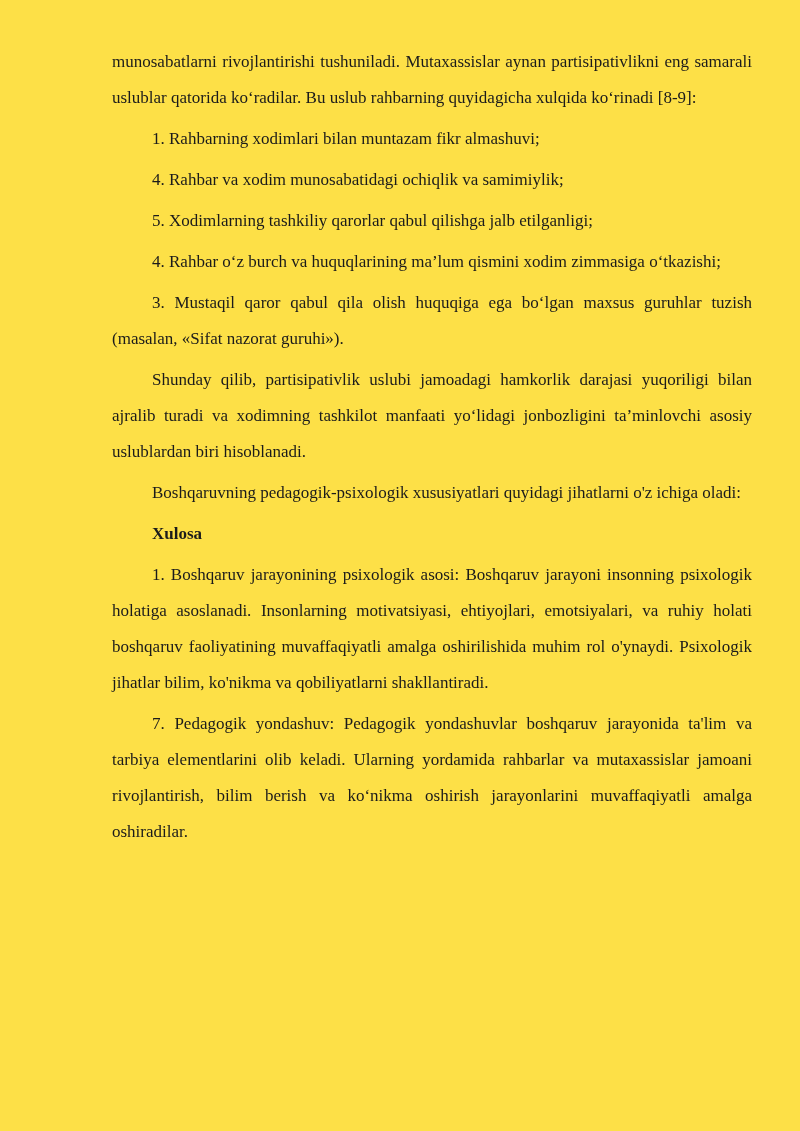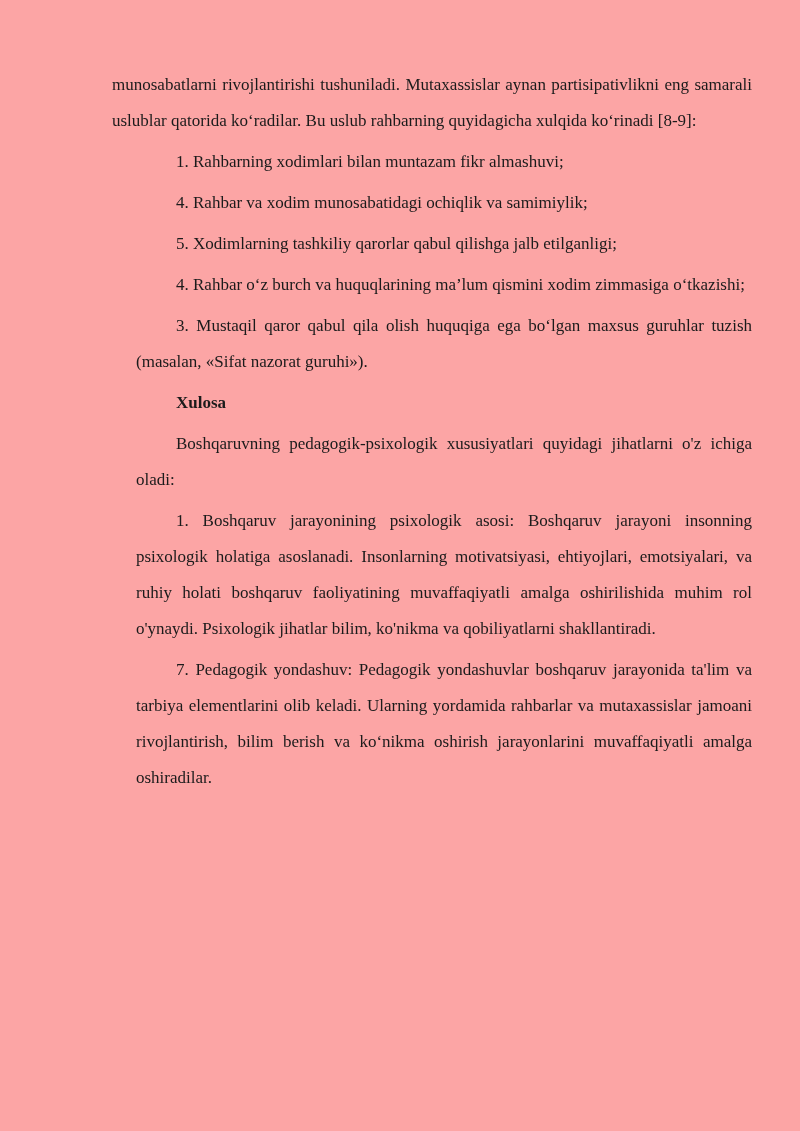--- a/index.html
+++ b/index.html
@@ -10,54 +10,54 @@
   body {
     width: 800px;
     height: 1131px;
     overflow: hidden;
     position: relative;
   }
   .page {
     box-sizing: border-box;
     width: 800px;
     height: 1131px;
-    background: #fca5a5;
-    padding: 67px 48px 40px 112px;
+    background: #fde047;
+    padding: 44px 48px 40px 112px;
   }
   .doc-text {
     width: 640px;
     font-family: "Liberation Serif", "DejaVu Serif", serif;
     font-size: 17px;
     line-height: 36px;
     color: #1b1b1b;
     text-align: justify;
     text-justify: inter-word;
   }
   .doc-text p {
     margin: 0 0 5px 0;
     padding: 0;
   }
   .doc-text p.indent {
     text-indent: 40px;
-    margin-left: 24px;
   }
   .doc-text p.heading {
     font-weight: bold;
     text-align: left;
   }
 </style>
 </head>
 <body>
 
 <div class="page">
   <div class="doc-text">
     <p>munosabatlarni rivojlantirishi tushuniladi. Mutaxassislar aynan partisipativlikni eng samarali uslublar qatorida koʻradilar. Bu uslub rahbarning quyidagicha xulqida koʻrinadi [8-9]:</p>
     <p class="indent">1. Rahbarning xodimlari bilan muntazam fikr almashuvi;</p>
     <p class="indent">4. Rahbar va xodim munosabatidagi ochiqlik va samimiylik;</p>
     <p class="indent">5. Xodimlarning tashkiliy qarorlar qabul qilishga jalb etilganligi;</p>
     <p class="indent">4. Rahbar oʻz burch va huquqlarining ma’lum qismini xodim zimmasiga oʻtkazishi;</p>
     <p class="indent">3. Mustaqil qaror qabul qila olish huquqiga ega boʻlgan maxsus guruhlar tuzish (masalan, «Sifat nazorat guruhi»).</p>
+    <p class="indent">Shunday qilib, partisipativlik uslubi jamoadagi hamkorlik darajasi yuqoriligi bilan ajralib turadi va xodimning tashkilot manfaati yoʻlidagi jonbozligini ta’minlovchi asosiy uslublardan biri hisoblanadi.</p>
+    <p class="indent">Boshqaruvning pedagogik-psixologik xususiyatlari quyidagi jihatlarni o'z ichiga oladi:</p>
     <p class="indent heading">Xulosa</p>
-    <p class="indent">Boshqaruvning pedagogik-psixologik xususiyatlari quyidagi jihatlarni o'z ichiga oladi:</p>
     <p class="indent">1. Boshqaruv jarayonining psixologik asosi: Boshqaruv jarayoni insonning psixologik holatiga asoslanadi. Insonlarning motivatsiyasi, ehtiyojlari, emotsiyalari, va ruhiy holati boshqaruv faoliyatining muvaffaqiyatli amalga oshirilishida muhim rol o'ynaydi. Psixologik jihatlar bilim, ko'nikma va qobiliyatlarni shakllantiradi.</p>
     <p class="indent">7. Pedagogik yondashuv: Pedagogik yondashuvlar boshqaruv jarayonida ta'lim va tarbiya elementlarini olib keladi. Ularning yordamida rahbarlar va mutaxassislar jamoani rivojlantirish, bilim berish va koʻnikma oshirish jarayonlarini muvaffaqiyatli amalga oshiradilar.</p>
   </div>
 </div>
 
 </body></html>

